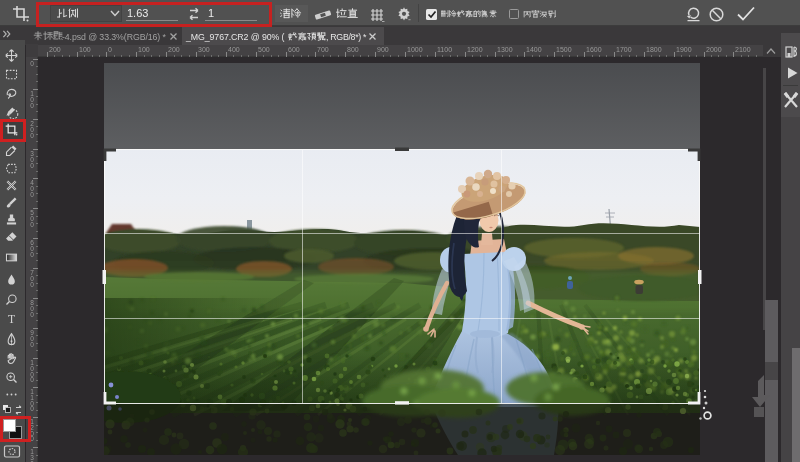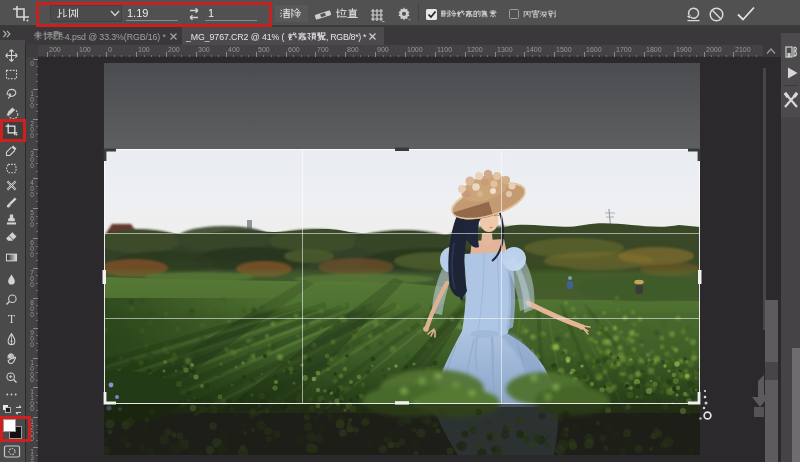--- a/index.html
+++ b/index.html
@@ -1380,21 +1380,21 @@
     <line x1="132" y1="22" x2="156" y2="22" stroke="#dedede" stroke-width="9" stroke-linecap="round" opacity="1.0"></line>
     <line x1="144" y1="22" x2="144" y2="58" stroke="#dedede" stroke-width="9" stroke-linecap="round" opacity="1.0"></line>
     <line x1="134" y1="58" x2="128" y2="80" stroke="#dedede" stroke-width="9" stroke-linecap="round" opacity="1.0"></line>
     <line x1="150" y1="56" x2="158" y2="74" stroke="#dedede" stroke-width="9" stroke-linecap="round" opacity="1.0"></line>
     <line x1="168" y1="14" x2="168" y2="80" stroke="#dedede" stroke-width="9" stroke-linecap="round" opacity="1.0"></line>
     <line x1="186" y1="8" x2="186" y2="84" stroke="#dedede" stroke-width="9" stroke-linecap="round" opacity="1.0"></line>
   </svg>
 <svg style="position:absolute;left:110px;top:10px" width="10" height="7" viewBox="0 0 10 7">
     <path d="M1,1 L5,5.5 L9,1" stroke="#cfcfcf" stroke-width="1.4" fill="none"></path>
   </svg>
-<div class="optxt" style="left:127px;top:7px">1.19</div>
+<div class="optxt" style="left:127px;top:7px">1.63</div>
 <div style="position:absolute;left:126px;top:20px;width:52px;height:1px;background:#8a8a8a"></div>
 <svg style="position:absolute;left:186px;top:7px" width="16" height="14" viewBox="0 0 16 14">
 <path d="M4,3.5 L12,3.5 M12,3.5 L9.5,1.2 M12,3.5 L9.5,5.8 M12,10.5 L4,10.5 M4,10.5 L6.5,8.2 M4,10.5 L6.5,12.8" stroke="#d0d0d0" stroke-width="1.4" fill="none"></path>
   </svg>
 <div class="optxt" style="left:208px;top:7px">1</div>
 <div style="position:absolute;left:205px;top:20px;width:52px;height:1px;background:#8a8a8a"></div>
 <div style="position:absolute;left:36px;top:2px;width:236px;height:25px;border:3px solid #c62120;box-sizing:border-box;z-index:9"></div>
 <div style="position:absolute;left:275px;top:5px;width:33px;height:17px;background:#585858"></div>
 <svg style="position:absolute;left:280px;top:8px" width="22.0" height="11" viewBox="0 0 200 100">
     <line x1="8" y1="18" x2="16" y2="26" stroke="#dedede" stroke-width="9" stroke-linecap="round" opacity="1.0"></line>
@@ -1628,21 +1628,21 @@
     <line x1="262" y1="20" x2="290" y2="20" stroke="#a2a2a2" stroke-width="9" stroke-linecap="round" opacity="1.0"></line>
     <line x1="262" y1="36" x2="290" y2="36" stroke="#a2a2a2" stroke-width="9" stroke-linecap="round" opacity="1.0"></line>
     <line x1="262" y1="52" x2="290" y2="52" stroke="#a2a2a2" stroke-width="9" stroke-linecap="round" opacity="1.0"></line>
     <line x1="270" y1="82" x2="262" y2="76" stroke="#a2a2a2" stroke-width="9" stroke-linecap="round" opacity="1.0"></line>
     <line x1="284" y1="76" x2="292" y2="86" stroke="#a2a2a2" stroke-width="9" stroke-linecap="round" opacity="1.0"></line>
   </svg>
 <div class="tabtx" style="left:62px;color:#a2a2a2;font-size:8.8px;letter-spacing:-0.1px">-4.psd @ 33.3%(RGB/16) *</div>
 <svg style="position:absolute;left:169px;top:32px" width="9" height="9" viewBox="0 0 9 9">
     <path d="M1.5,1.5 L7.5,7.5 M7.5,1.5 L1.5,7.5" stroke="#a2a2a2" stroke-width="1.3"></path>
   </svg>
-<div class="tabtx" style="left:186px;color:#e6e6e6;font-size:8.8px;letter-spacing:-0.1px">_MG_9767.CR2 @ 41% (</div>
+<div class="tabtx" style="left:186px;color:#e6e6e6;font-size:8.8px;letter-spacing:-0.1px">_MG_9767.CR2 @ 90% (</div>
 <svg style="position:absolute;left:288px;top:31.5px" width="38.0" height="9.5" viewBox="0 0 400 100">
     <line x1="22" y1="16" x2="22" y2="44" stroke="#e6e6e6" stroke-width="9" stroke-linecap="round" opacity="1.0"></line>
     <line x1="6" y1="30" x2="40" y2="30" stroke="#e6e6e6" stroke-width="9" stroke-linecap="round" opacity="1.0"></line>
     <line x1="6" y1="44" x2="40" y2="44" stroke="#e6e6e6" stroke-width="9" stroke-linecap="round" opacity="1.0"></line>
     <line x1="60" y1="22" x2="60" y2="8" stroke="#e6e6e6" stroke-width="9" stroke-linecap="round" opacity="1.0"></line>
     <line x1="44" y1="30" x2="78" y2="24" stroke="#e6e6e6" stroke-width="9" stroke-linecap="round" opacity="1.0"></line>
     <line x1="66" y1="26" x2="84" y2="56" stroke="#e6e6e6" stroke-width="9" stroke-linecap="round" opacity="1.0"></line>
     <line x1="84" y1="56" x2="94" y2="48" stroke="#e6e6e6" stroke-width="9" stroke-linecap="round" opacity="1.0"></line>
     <line x1="76" y1="10" x2="84" y2="22" stroke="#e6e6e6" stroke-width="9" stroke-linecap="round" opacity="1.0"></line>
     <line x1="10" y1="58" x2="34" y2="58" stroke="#e6e6e6" stroke-width="9" stroke-linecap="round" opacity="1.0"></line>

